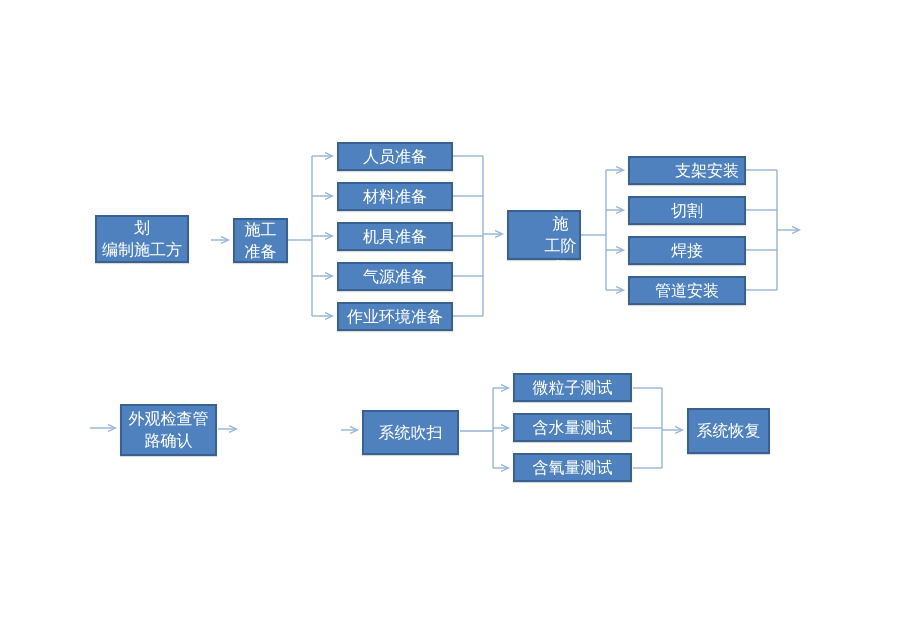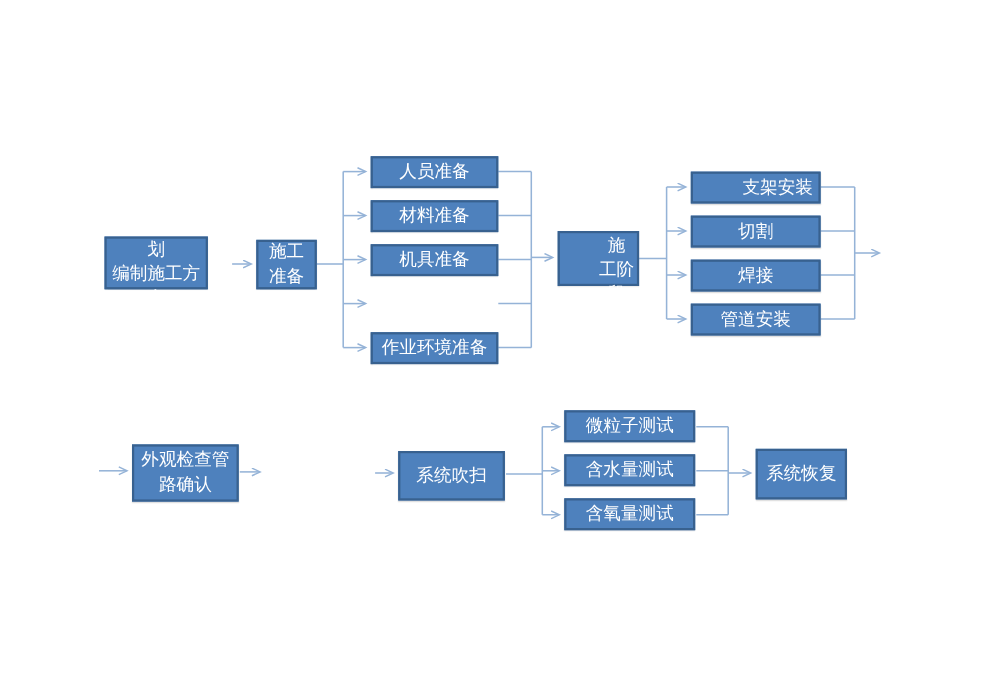--- a/index.html
+++ b/index.html
@@ -153,20 +153,23 @@
   </div>
   <div class="node n-personnel">
     <span>人员准备</span>
   </div>
   <div class="node n-material">
     <span>材料准备</span>
   </div>
   <div class="node n-equipment">
     <span>机具准备</span>
   </div>
+  <div class="node n-gas">
+    <span>气源准备</span>
+  </div>
   <div class="node n-env">
     <span>作业环境准备</span>
   </div>
   <div class="node n-enter">
     <span>进入施
 工阶段</span>
   </div>
   <div class="node n-bracket">
     <span>支架安装</span>
   </div>

